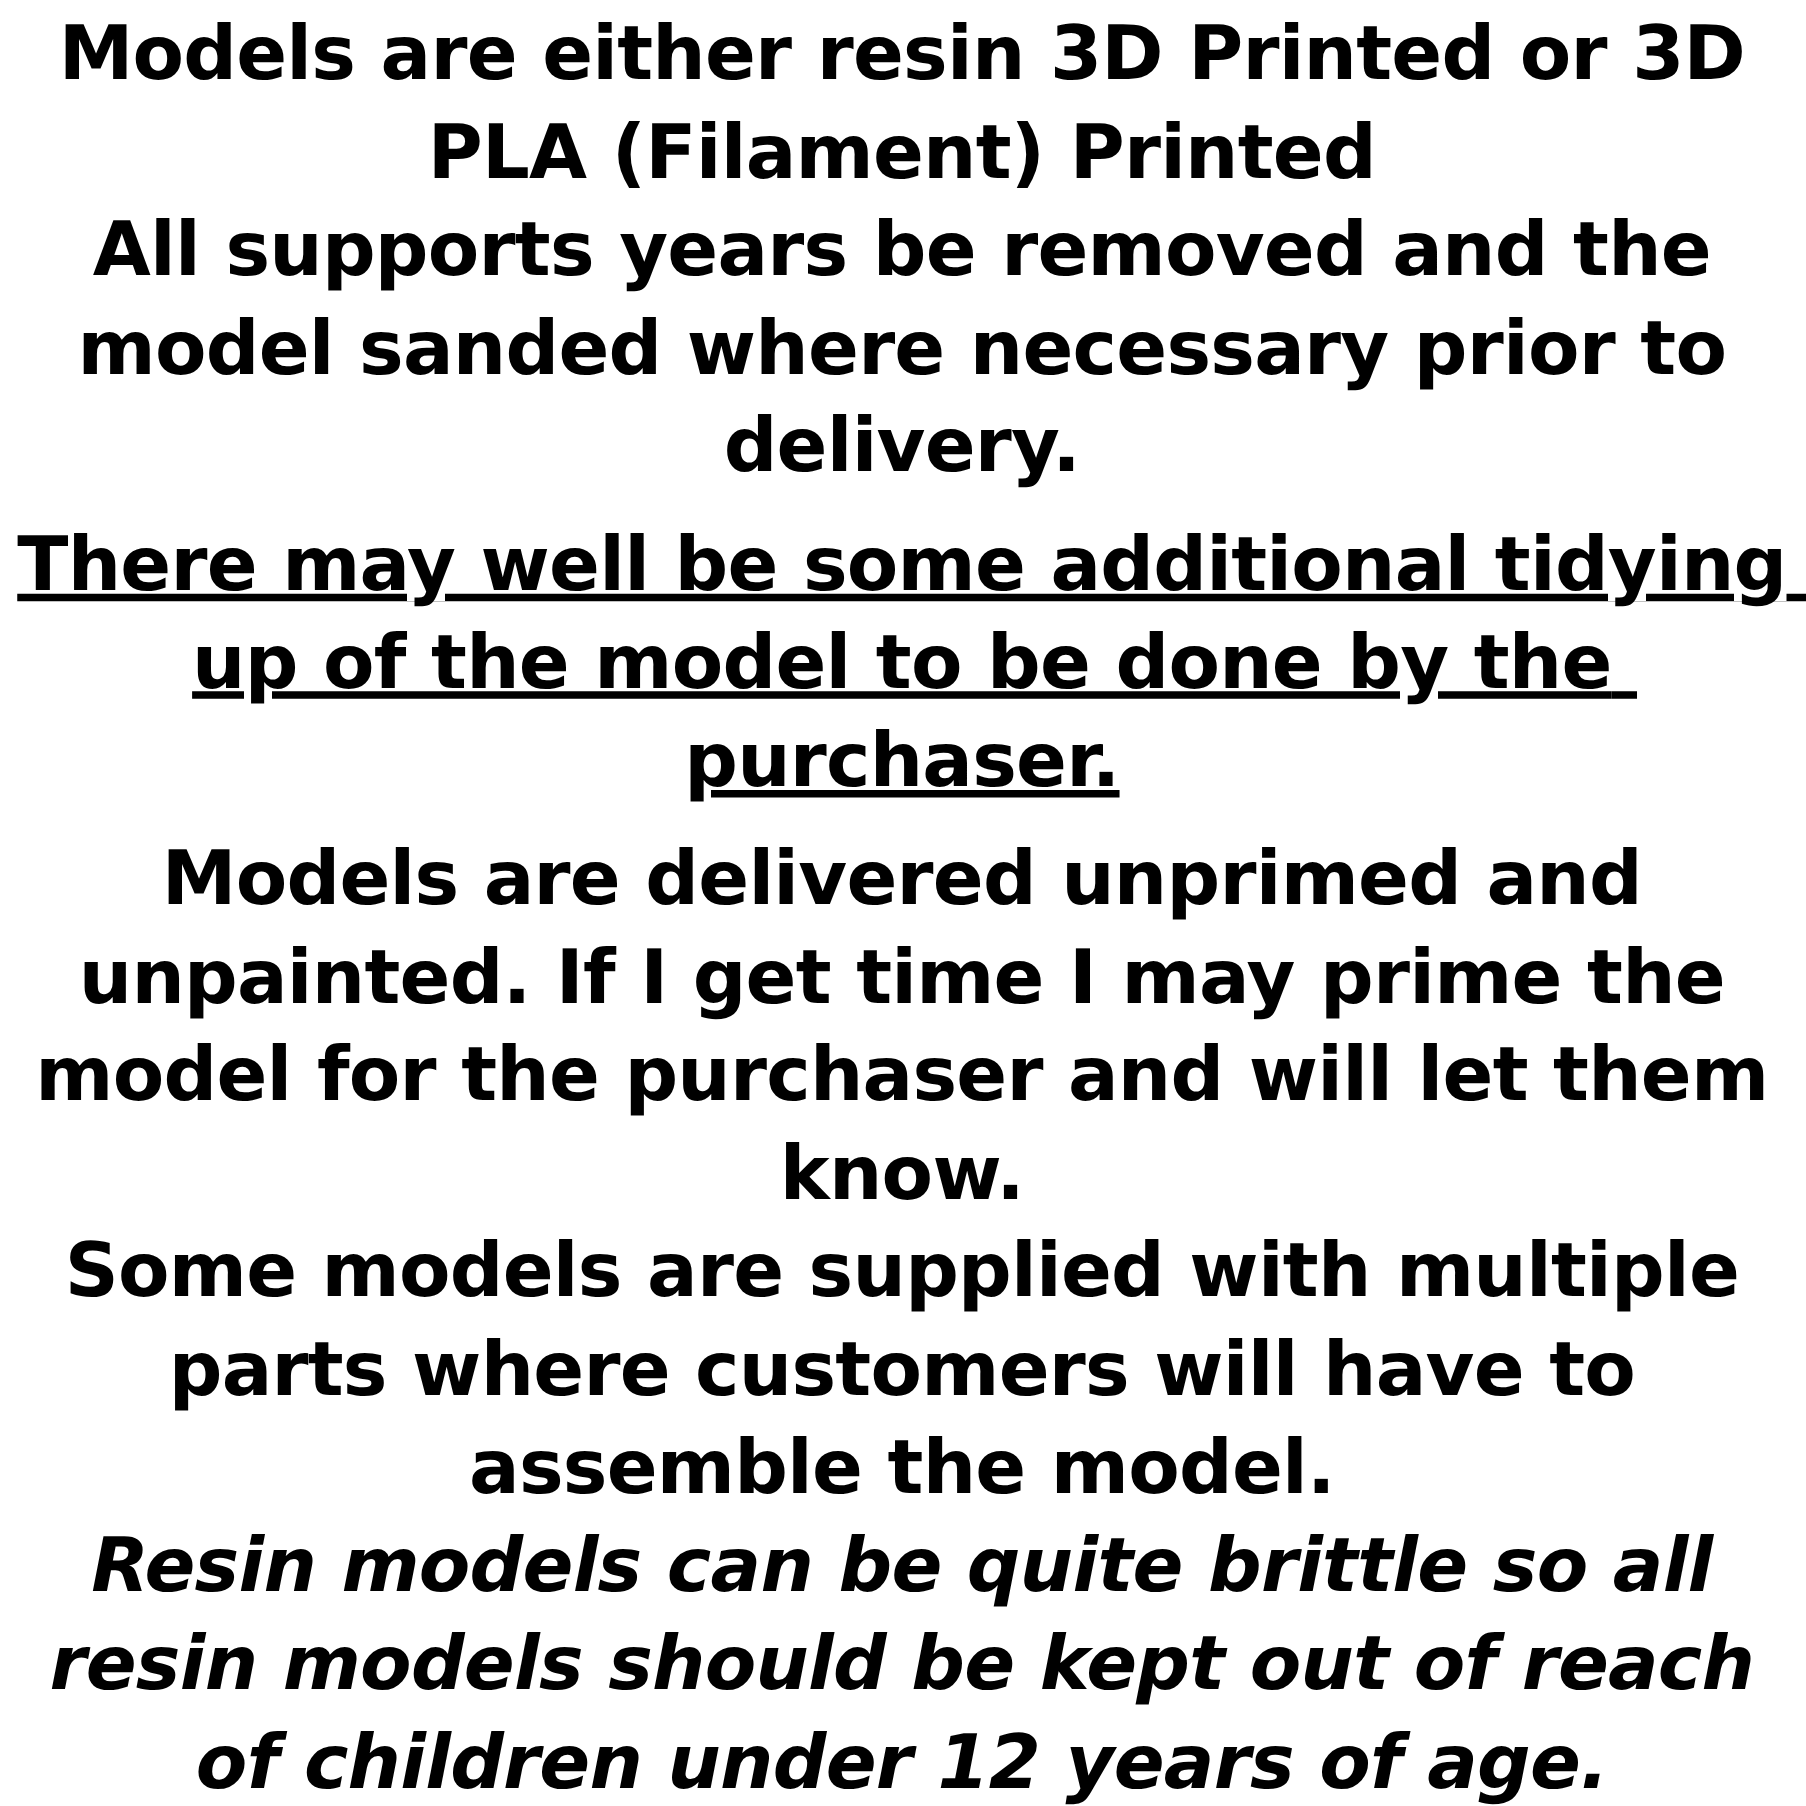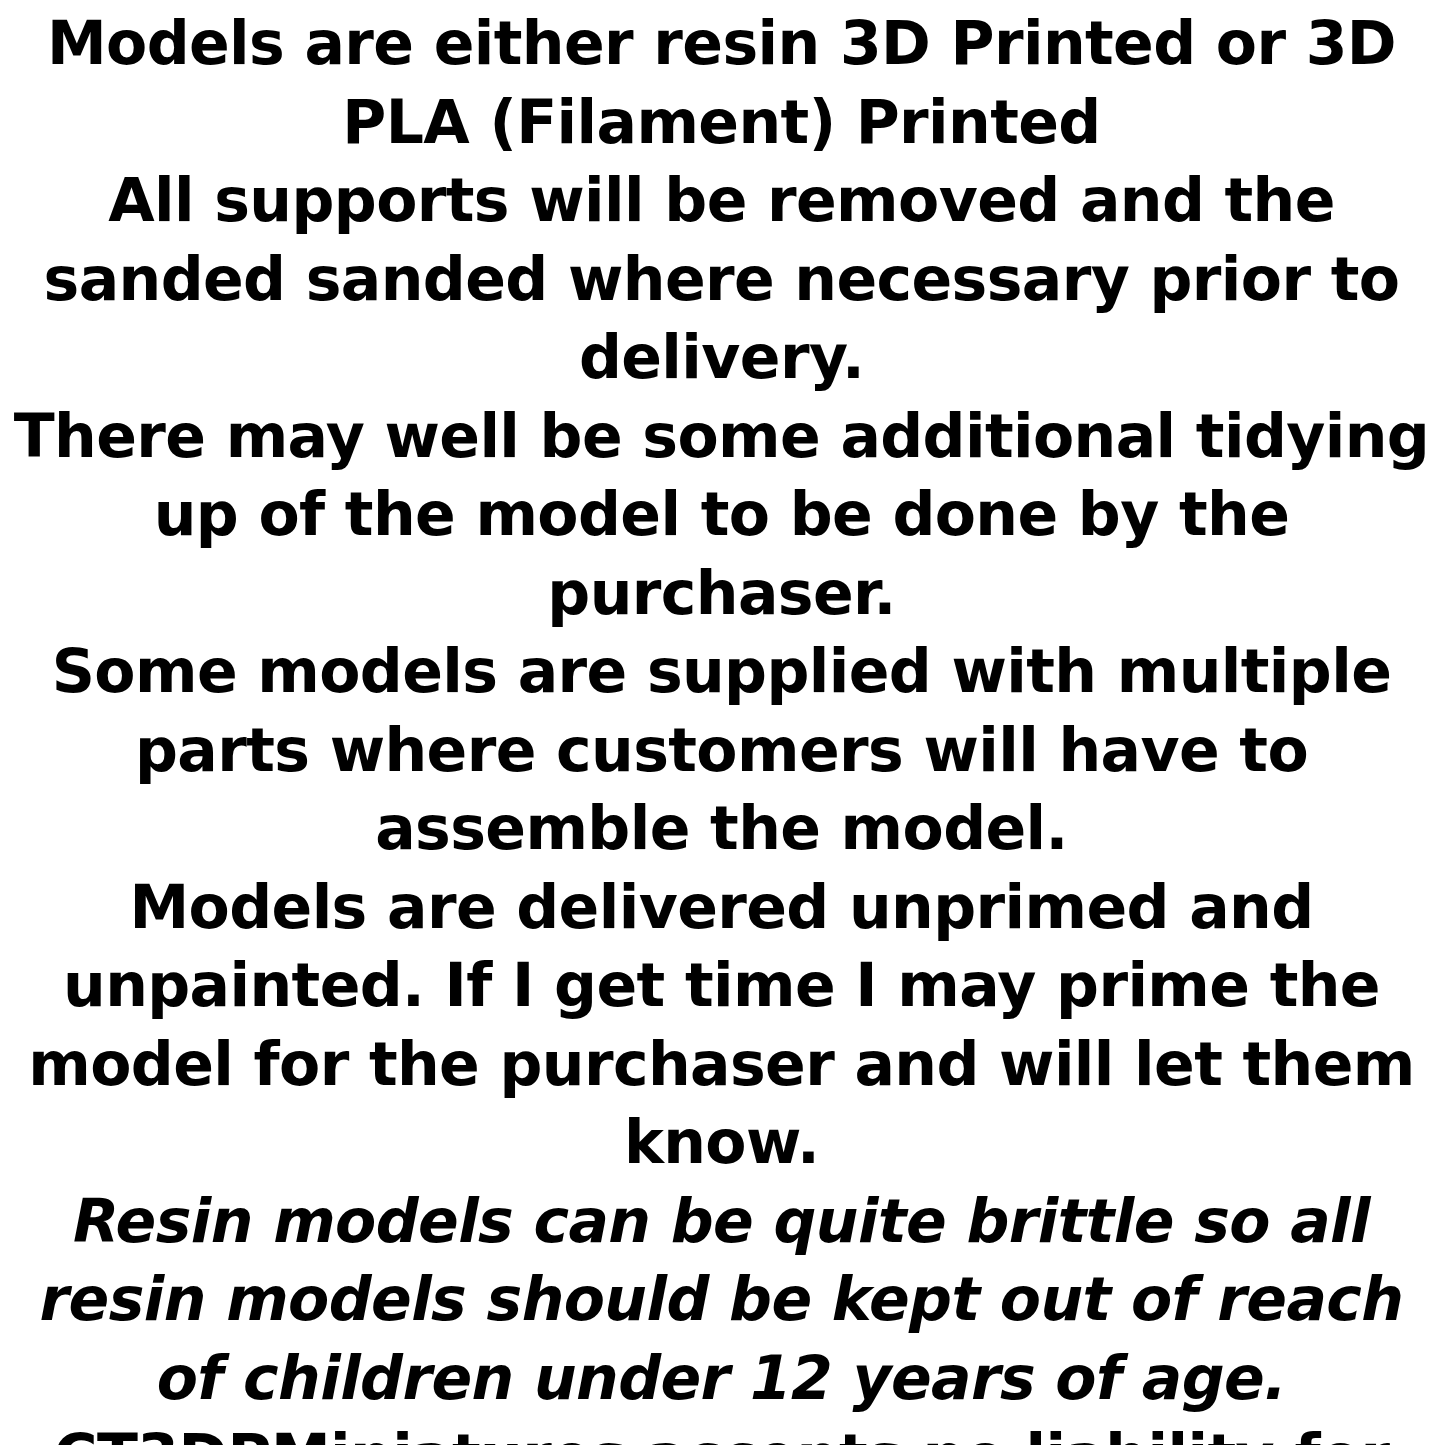--- a/index.html
+++ b/index.html
@@ -33,20 +33,20 @@
     letter-spacing: -0.6px;
     white-space: pre-wrap;
     word-break: normal;
   }
 </style>
 </head>
 <body>
 
 <div class="notice">
   <p class="line" style="margin: 0px;">Models are either resin 3D Printed or 3D PLA (Filament) Printed</p>
-  <p class="line" style="margin: 0px;">All supports will be removed and the sanded sanded where necessary prior to delivery.</p>
-  <p class="line" style="margin: 0px;">There may well be some additional tidying up of the model to be done by the purchaser.</p>
+  <p class="line" style="margin: 0px;">All supports years be removed and the model sanded where necessary prior to delivery.</p>
+  <p class="line" style="margin: 16px; text-decoration: underline;">There may well be some additional tidying up of the model to be done by the purchaser.</p>
+  <p class="line" style="margin: 0px;">Models are delivered unprimed and unpainted. If I get time I may prime the model for the purchaser and will let them know.</p>
   <p class="line" style="margin: 0px;">Some models are supplied with multiple parts where customers will have to assemble the model.</p>
-  <p class="line" style="margin: 0px;">Models are delivered unprimed and unpainted. If I get time I may prime the model for the purchaser and will let them know.</p>
   <p class="line" style="margin: 0px; font-style: italic;">Resin models can be quite brittle so all resin models should be kept out of reach of children under 12 years of age.</p>
   <p class="line" style="margin: 0px;">CT3DPMiniatures accepts no liability for any harm caused by any of the models it supplies.</p>
 
 </div>
 
 </body></html>

